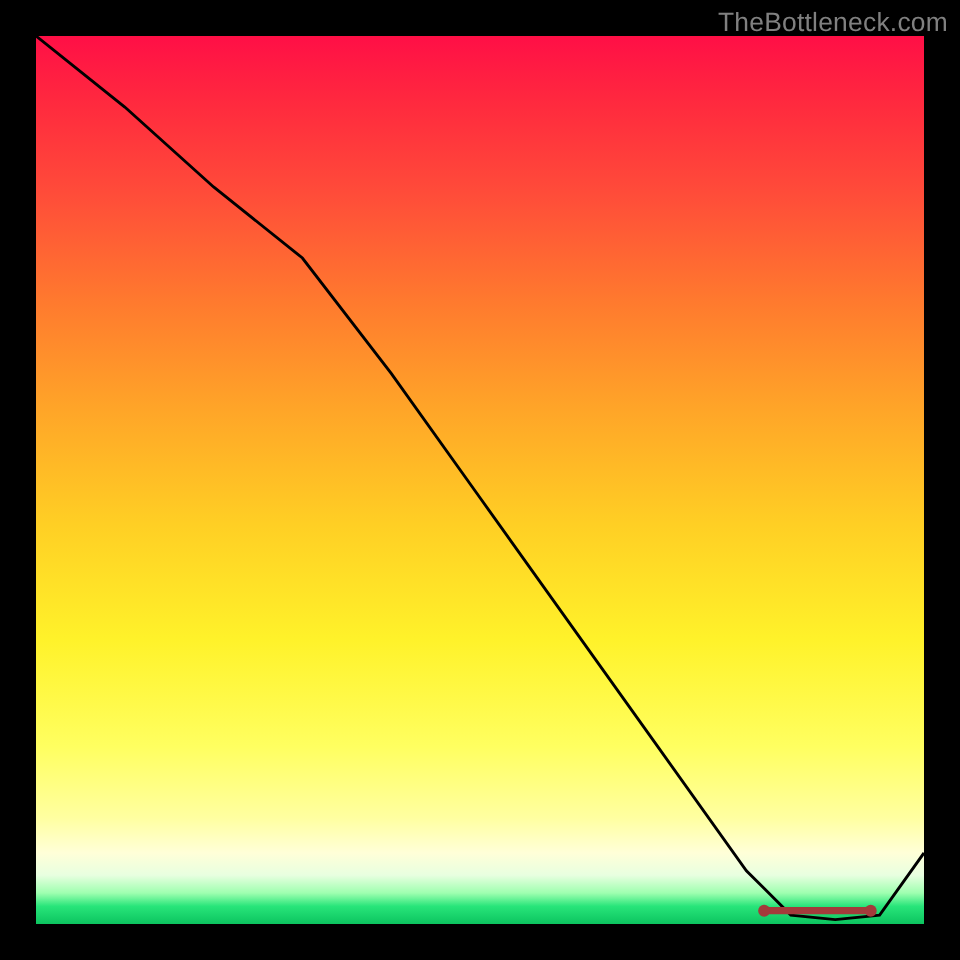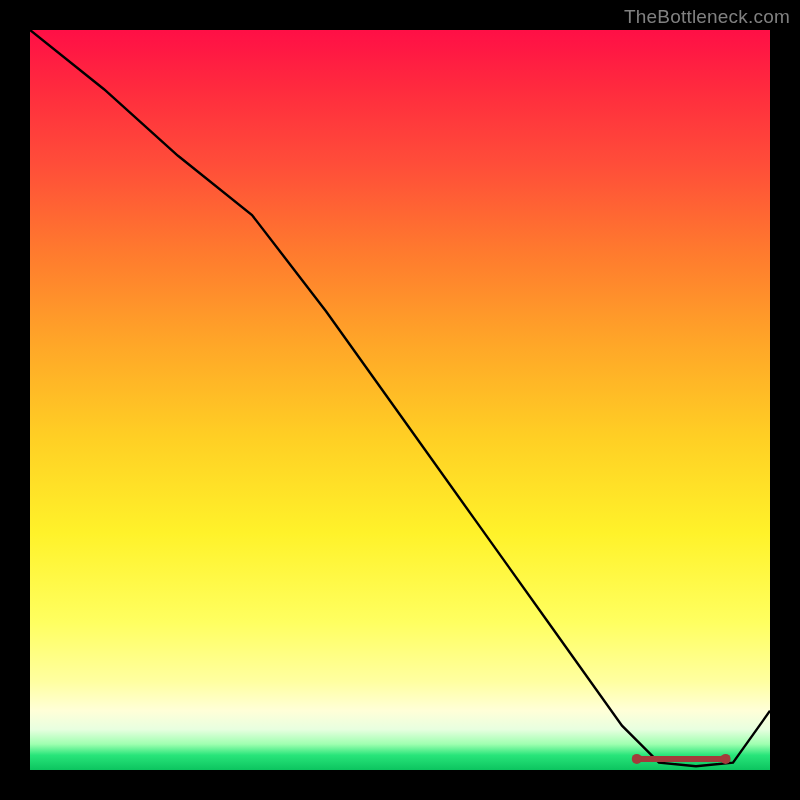--- a/index.html
+++ b/index.html
@@ -14,21 +14,21 @@
   .wrap {
     position: relative;
     width: 800px;
     height: 800px;
   }
   .attribution {
     position: absolute;
     top: 6px;
     right: 10px;
     color: #808080;
-    font-size: 19px;
+    font-size: 22px;
     font-weight: 400;
     letter-spacing: 0.2px;
   }
   .plot-area {
     position: absolute;
     left: 30px;
     top: 30px;
     width: 740px;
     height: 740px;
     overflow: hidden;

